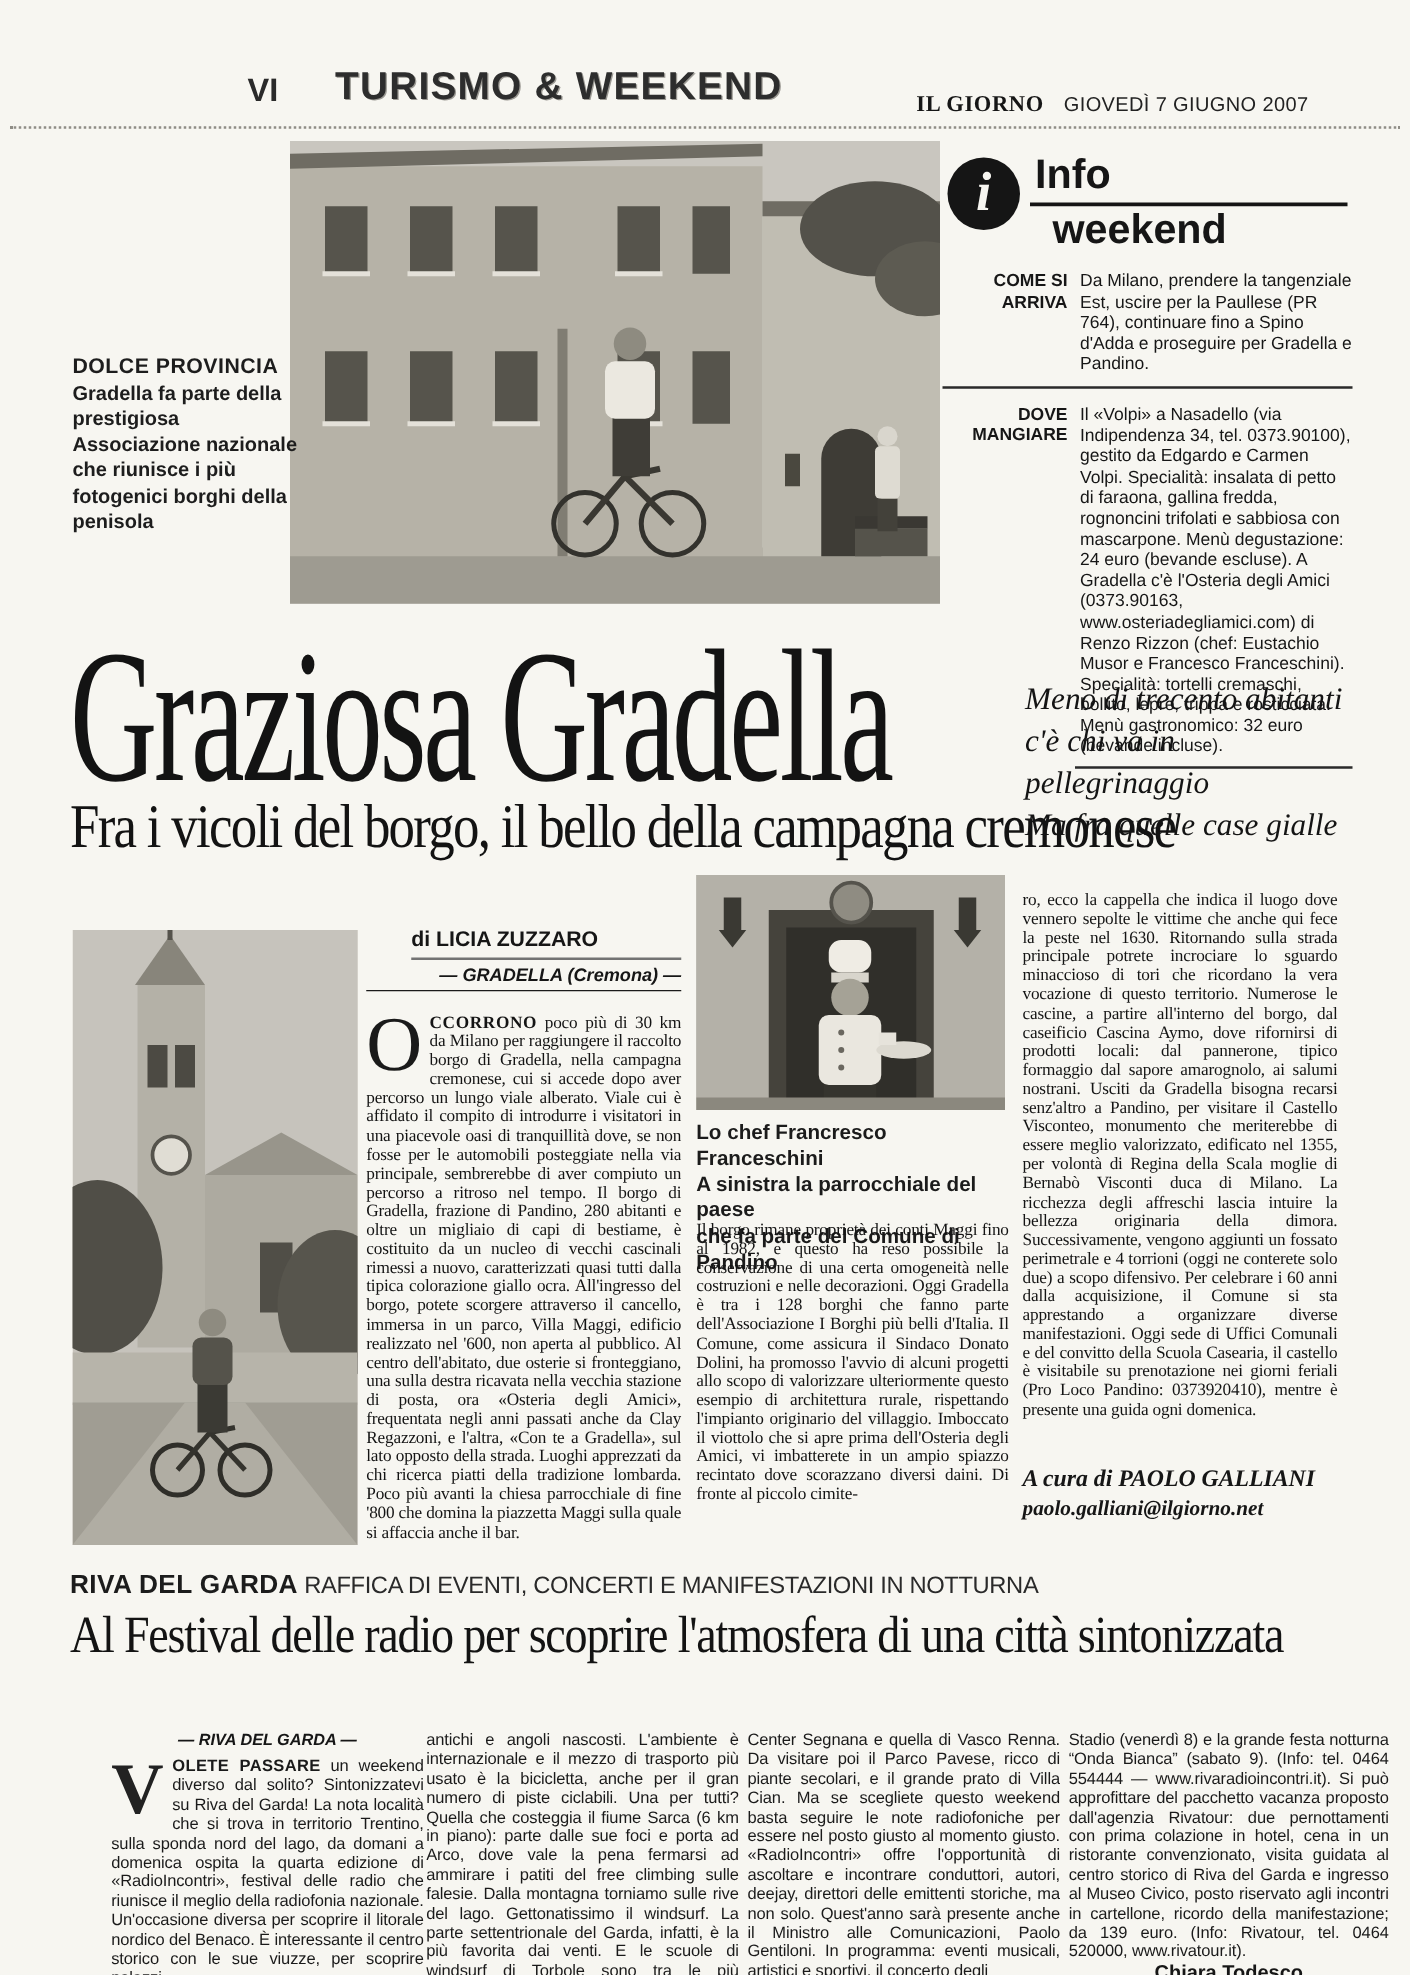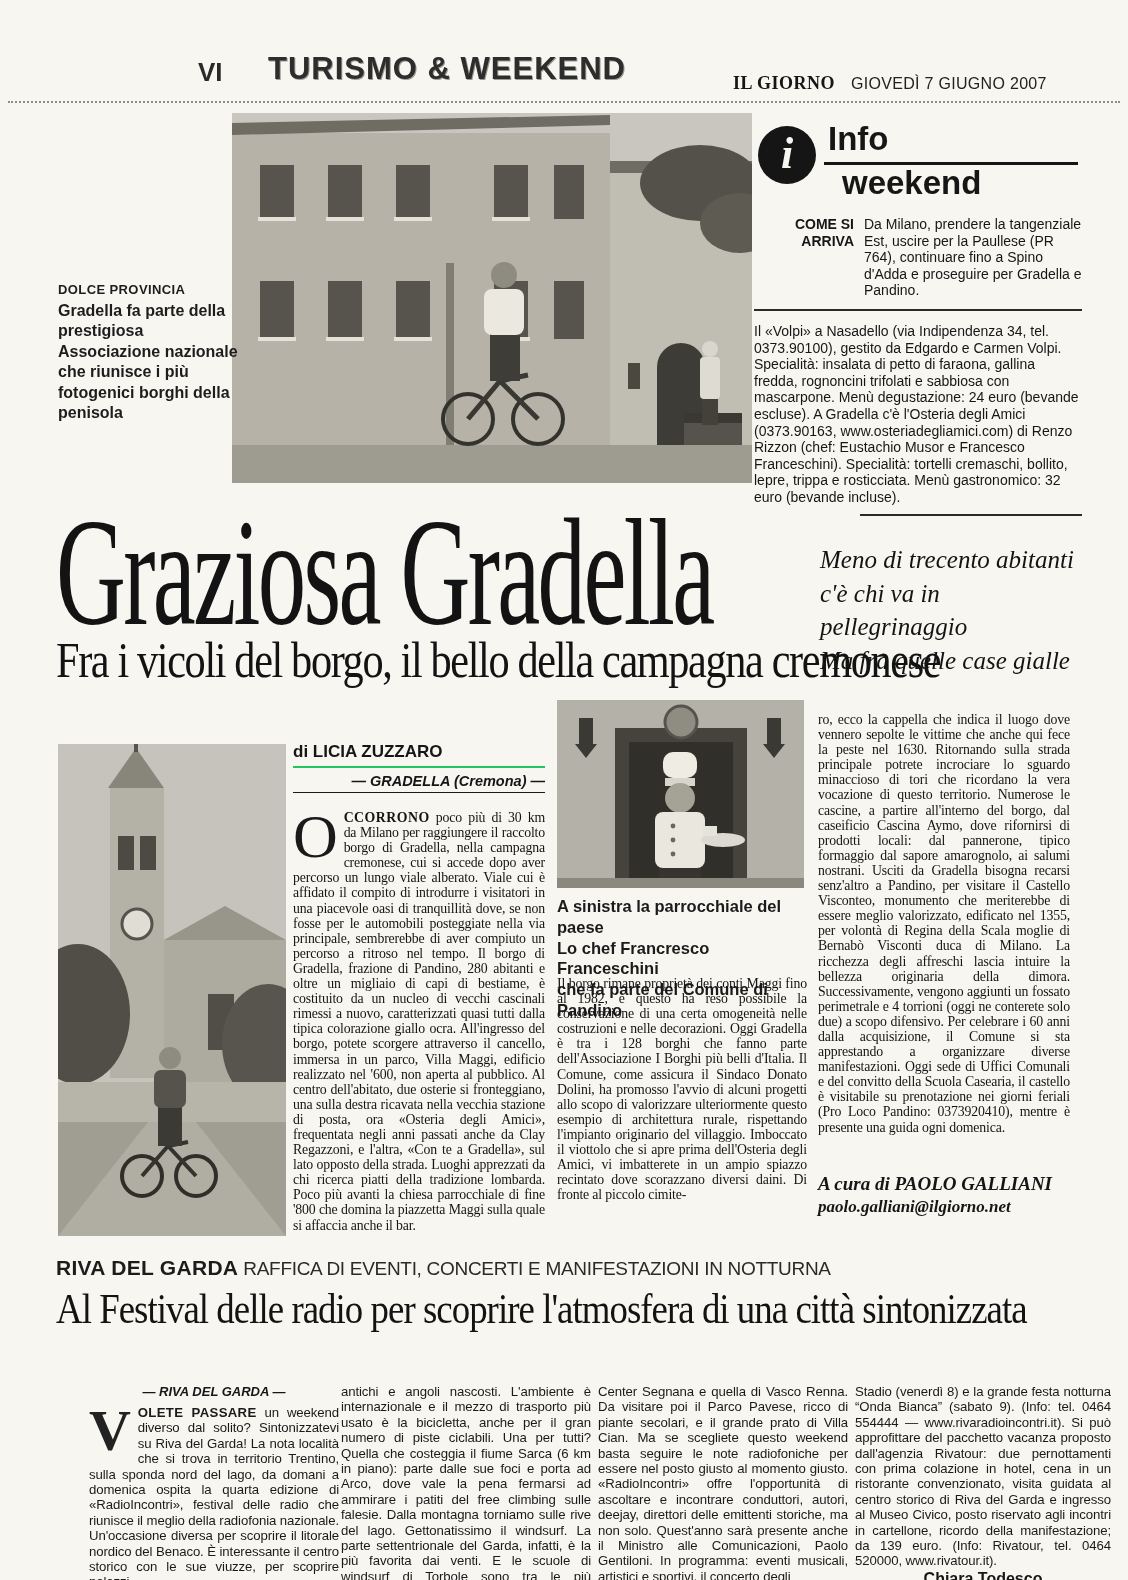--- a/index.html
+++ b/index.html
@@ -16,39 +16,39 @@
   .hdr-date{font:16px "Liberation Sans",sans-serif;letter-spacing:0.3px;color:#222;}
   .hdr-rule{position:absolute;left:8px;top:101px;width:1112px;border-top:2px dotted #8f8d86;}
   
   .photo{position:absolute;box-shadow:0 0 0 1px #b9b6ae inset;}
   .photo svg{display:block;width:100%;height:100%;}
   .photo-top{left:232px;top:113px;width:520px;height:370px;}
   .photo-left{left:58px;top:744px;width:228px;height:492px;}
   .photo-mid{left:557px;top:700px;width:247px;height:188px;}
   
   .caption-left{position:absolute;left:58px;top:282px;width:182px;font:bold 16px/1.28 "Liberation Sans",sans-serif;color:#1d1d1d;}
-  .caption-left .cap-title{display:block;font-size:13px;letter-spacing:0.4px;margin-bottom:2px;}
+  .caption-left .cap-title{display:block;font-size:17px;letter-spacing:0.4px;margin-bottom:2px;}
   
   .infobox{position:absolute;left:754px;top:122px;width:328px;font-family:"Liberation Sans",sans-serif;color:#161616;}
   .info-logo{position:relative;height:82px;}
   .info-circle{position:absolute;left:4px;top:4px;width:58px;height:58px;border-radius:50%;background:#151515;color:#f7f6f1;font:bold italic 44px/56px "Liberation Serif",serif;text-align:center;}
   .info-word-top{position:absolute;left:74px;top:-2px;font:bold 33px "Liberation Sans",sans-serif;}
   .info-logo-rule{position:absolute;left:70px;top:40px;width:254px;border-top:3px solid #151515;}
   .info-word-bottom{position:absolute;left:88px;top:42px;font:bold 33px "Liberation Sans",sans-serif;}
   .info-entry{display:flex;margin-top:12px;}
   .info-label{flex:none;width:100px;padding-right:10px;text-align:right;font-weight:bold;font-size:14px;line-height:1.18;}
   .info-text{flex:1;font-size:14px;line-height:16.6px;}
   .info-sep{border-top:2px solid #2a2a2a;margin-top:10px;}
   .info-endrule{border-top:2px solid #2a2a2a;margin-top:8px;margin-left:106px;}
   
   .headline{position:absolute;left:56px;top:486px;font:normal 110px "Liberation Serif",serif;letter-spacing:-3px;white-space:nowrap;color:#131313;transform:scale(0.88,1.38);transform-origin:left top;}
   .deck{position:absolute;left:820px;top:543px;width:272px;font:italic 25px/1.34 "Liberation Serif",serif;color:#141414;}
   .subhead{position:absolute;left:56px;top:632px;font:normal 46px "Liberation Serif",serif;letter-spacing:-1.5px;white-space:nowrap;color:#131313;transform:scale(0.92,1.08);transform-origin:left top;}
   .byline-wrap{position:absolute;left:293px;top:742px;width:252px;font-family:"Liberation Sans",sans-serif;}
-  .byline{font:bold 17px "Liberation Sans",sans-serif;padding-bottom:4px;border-bottom:2px solid #22c55e;}
+  .byline{font:bold 17px "Liberation Sans",sans-serif;padding-bottom:4px;border-bottom:2px solid #737373;margin-left:36px;}
   .dateline{margin-top:5px;text-align:right;font:italic bold 14.5px "Liberation Sans",sans-serif;border-bottom:1px solid #1b1b1b;padding-bottom:3px;}
   .body-text{font:13.8px/15.1px "Liberation Serif",serif;letter-spacing:-0.15px;text-align:justify;color:#141414;}
   .col{position:absolute;overflow:hidden;}
   .col1{left:293px;top:810px;width:252px;height:430px;}
   .col2{left:557px;top:976px;width:250px;height:264px;}
   .col3{left:818px;top:712px;width:252px;height:450px;}
   .dropcap{float:left;font:normal 62px/47px "Liberation Serif",serif;padding:3px 6px 0 0;color:#1a1a1a;}
   .lead-word{font-weight:bold;letter-spacing:0.5px;}
   .photo-caption{position:absolute;left:557px;top:896px;width:252px;font:bold 16.5px/1.26 "Liberation Sans",sans-serif;color:#1b1b1b;}
   .tagline{position:absolute;left:818px;top:1172px;width:252px;font:italic bold 19px/1.25 "Liberation Serif",serif;}
@@ -141,20 +141,21 @@
     <div class="info-word-top">Info</div>
     <div class="info-logo-rule"></div>
     <div class="info-word-bottom">weekend</div>
   </div>
   <div class="info-entry">
     <div class="info-label">COME SI ARRIVA</div>
     <div class="info-text">Da Milano, prendere la tangenziale Est, uscire per la Paullese (PR 764), continuare fino a Spino d'Adda e proseguire per Gradella e Pandino.</div>
   </div>
   <div class="info-sep"></div>
   <div class="info-entry">
+    <div class="info-label">DOVE MANGIARE</div>
     <div class="info-text">Il «Volpi» a Nasadello (via Indipendenza 34, tel. 0373.90100), gestito da Edgardo e Carmen Volpi. Specialità: insalata di petto di faraona, gallina fredda, rognoncini trifolati e sabbiosa con mascarpone. Menù degustazione: 24 euro (bevande escluse). A Gradella c'è l'Osteria degli Amici (0373.90163, www.osteriadegliamici.com) di Renzo Rizzon (chef: Eustachio Musor e Francesco Franceschini). Specialità: tortelli cremaschi, bollito, lepre, trippa e rosticciata. Menù gastronomico: 32 euro (bevande incluse).</div>
   </div>
   <div class="info-endrule"></div>
 </div>
 
 <div class="headline">Graziosa Gradella</div>
 
 <div class="deck">
   <div>Meno di trecento abitanti</div>
   <div>c'è chi va in pellegrinaggio</div>
@@ -225,22 +226,22 @@
       <circle cx="116" cy="126" r="2.4" fill="#6a675f"></circle>
       <circle cx="116" cy="140" r="2.4" fill="#6a675f"></circle>
       <circle cx="116" cy="154" r="2.4" fill="#6a675f"></circle>
       <rect x="102" y="168" width="42" height="20" fill="#35342e"></rect>
     </g>
     <rect y="178" width="247" height="10" fill="#8b887e"></rect>
   </svg>
 </div>
 
 <div class="photo-caption">
+  <div>Lo chef Francresco Franceschini</div>
   <div>A sinistra la parrocchiale del paese</div>
-  <div>Lo chef Francresco Franceschini</div>
   <div>che fa parte del Comune di Pandino</div>
 </div>
 
 <div class="col col2">
   <div class="body-text">Il borgo rimane proprietà dei conti Maggi fino al 1982, e questo ha reso possibile la conservazione di una certa omogeneità nelle costruzioni e nelle decorazioni. Oggi Gradella è tra i 128 borghi che fanno parte dell'Associazione I Borghi più belli d'Italia. Il Comune, come assicura il Sindaco Donato Dolini, ha promosso l'avvio di alcuni progetti allo scopo di valorizzare ulteriormente questo esempio di architettura rurale, rispettando l'impianto originario del villaggio. Imboccato il viottolo che si apre prima dell'Osteria degli Amici, vi imbatterete in un ampio spiazzo recintato dove scorazzano diversi daini. Di fronte al piccolo cimite-</div>
 </div>
 
 <div class="col col3">
   <div class="body-text">ro, ecco la cappella che indica il luogo dove vennero sepolte le vittime che anche qui fece la peste nel 1630. Ritornando sulla strada principale potrete incrociare lo sguardo minaccioso di tori che ricordano la vera vocazione di questo territorio. Numerose le cascine, a partire all'interno del borgo, dal caseificio Cascina Aymo, dove rifornirsi di prodotti locali: dal pannerone, tipico formaggio dal sapore amarognolo, ai salumi nostrani. Usciti da Gradella bisogna recarsi senz'altro a Pandino, per visitare il Castello Visconteo, monumento che meriterebbe di essere meglio valorizzato, edificato nel 1355, per volontà di Regina della Scala moglie di Bernabò Visconti duca di Milano. La ricchezza degli affreschi lascia intuire la bellezza originaria della dimora. Successivamente, vengono aggiunti un fossato perimetrale e 4 torrioni (oggi ne conterete solo due) a scopo difensivo. Per celebrare i 60 anni dalla acquisizione, il Comune si sta apprestando a organizzare diverse manifestazioni. Oggi sede di Uffici Comunali e del convitto della Scuola Casearia, il castello è visitabile su prenotazione nei giorni feriali (Pro Loco Pandino: 0373920410), mentre è presente una guida ogni domenica.</div>
 </div>

